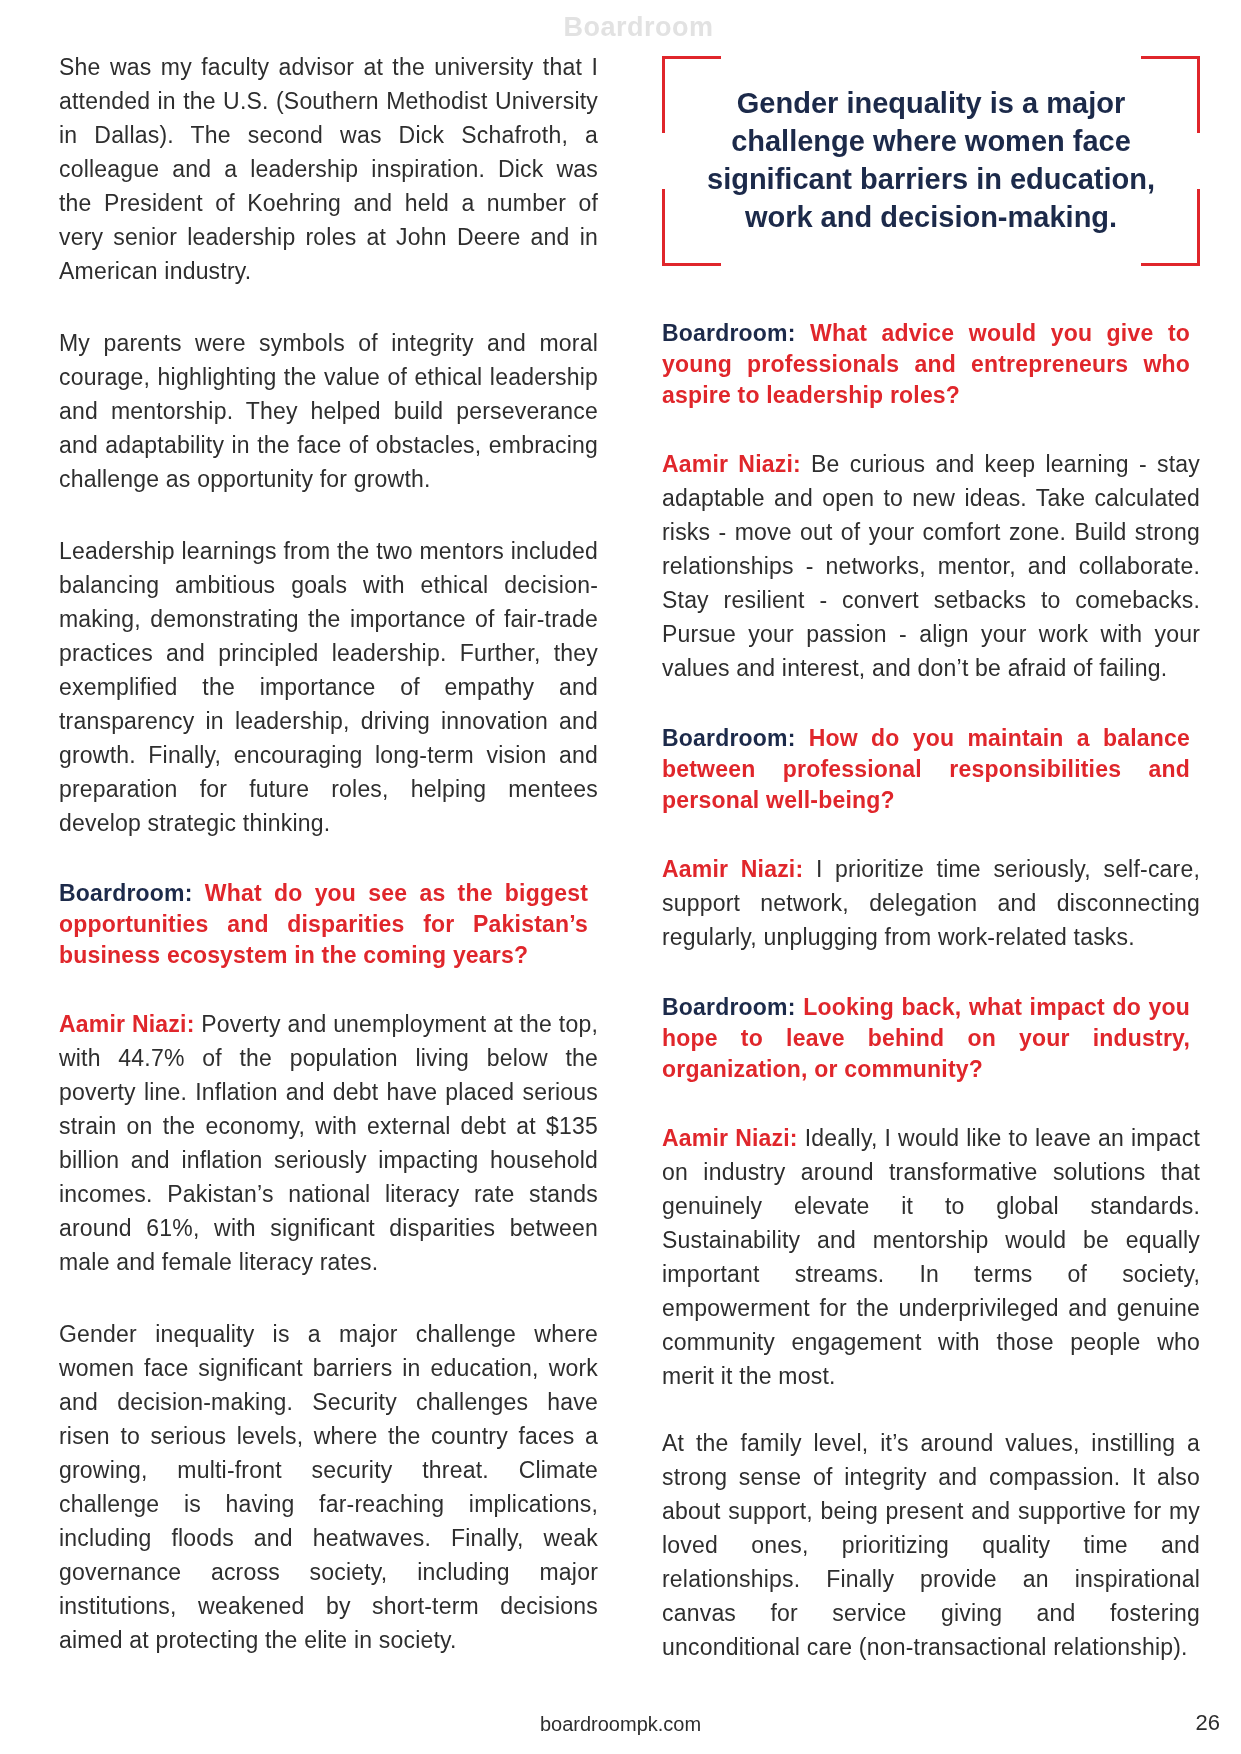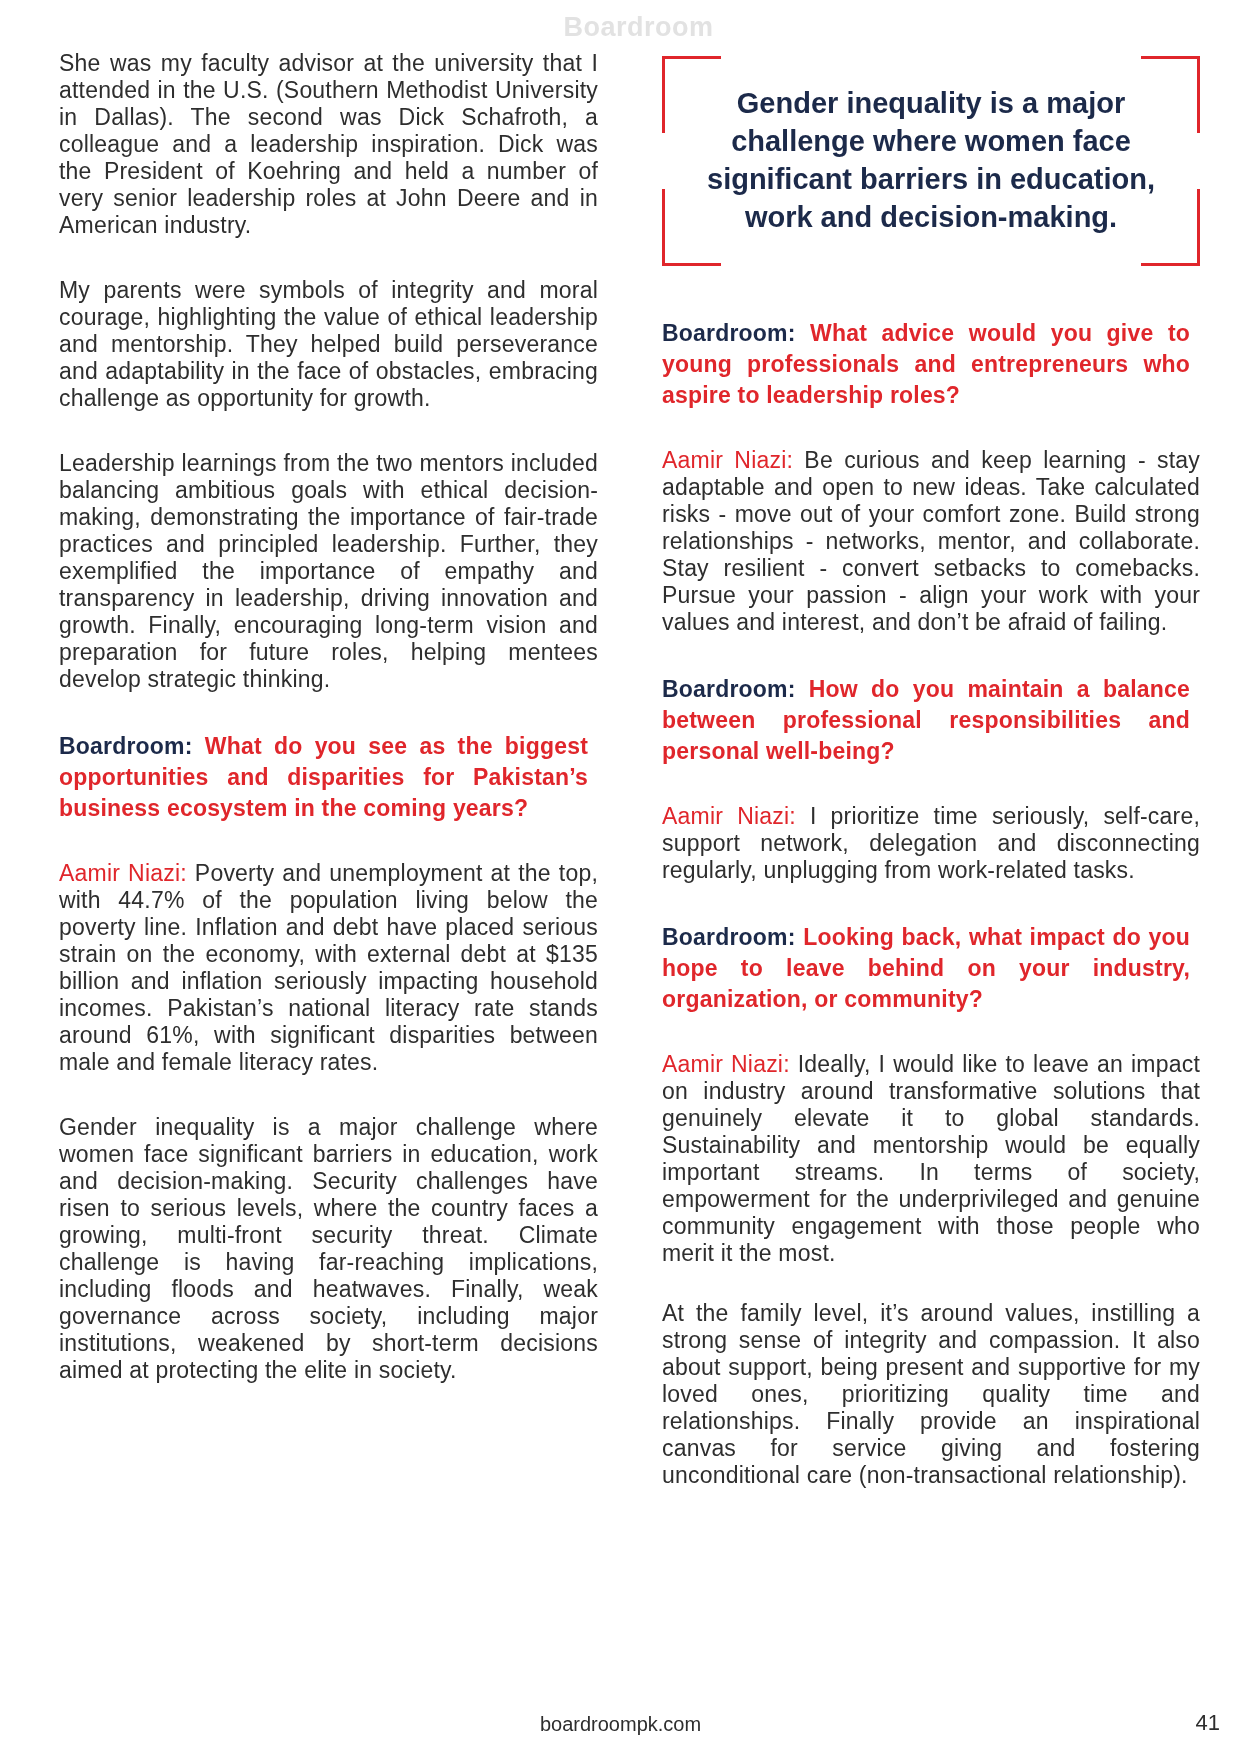--- a/index.html
+++ b/index.html
@@ -28,37 +28,37 @@
     top: 50px;
     left: 59px;
     display: flex;
     gap: 64px;
   }
   .col-left  { width: 539px; }
   .col-right { width: 538px; }
   p.body {
     margin: 0 0 38px 0;
     font-size: 23px;
-    line-height: 27px;
+    line-height: 34px;
     letter-spacing: 0.2px;
     color: var(--body-text, #2e2e2e);
     text-align: justify;
   }
   p.body.tight { margin-bottom: 33px; }
   p.qline {
     margin: 0 10px 36px 0;
     font-size: 23px;
     line-height: 31px;
     letter-spacing: 0.2px;
     font-weight: bold;
     text-align: justify;
   }
   .navy { color: var(--navy, #1c2a4a); }
   .red  { color: var(--accent-red, #e0262b); }
-  .label-red { color: var(--accent-red, #e0262b); font-weight: normal; }
+  .label-red { color: var(--accent-red, #e0262b); font-weight: bold; }
   .pull-quote {
     position: relative;
     margin: 6px 0 52px 0;
     padding: 28px 26px 30px 26px;
     text-align: center;
     font-size: 29px;
     line-height: 38px;
     font-weight: bold;
     color: var(--navy, #1c2a4a);
   }
@@ -124,13 +124,13 @@
 
     <p class="qline"><span class="navy">Boardroom:</span> <span class="red">Looking back, what impact do you hope to leave behind on your industry, organization, or community?</span></p>
     <p class="body tight"><span class="label-red">Aamir Niazi:</span> <span>Ideally, I would like to leave an impact on industry around transformative solutions that genuinely elevate it to global standards. Sustainability and mentorship would be equally important streams. In terms of society, empowerment for the underprivileged and genuine community engagement with those people who merit it the most.</span></p>
 
     <p class="body">At the family level, it’s around values, instilling a strong sense of integrity and compassion. It also about support, being present and supportive for my loved ones, prioritizing quality time and relationships. Finally provide an inspirational canvas for service giving and fostering unconditional care (non-transactional relationship).</p>
   </div>
 
 </div>
 
 <div class="footer-site">boardroompk.com</div>
-<div class="footer-page">41</div>
+<div class="footer-page">26</div>
 
 </body></html>

